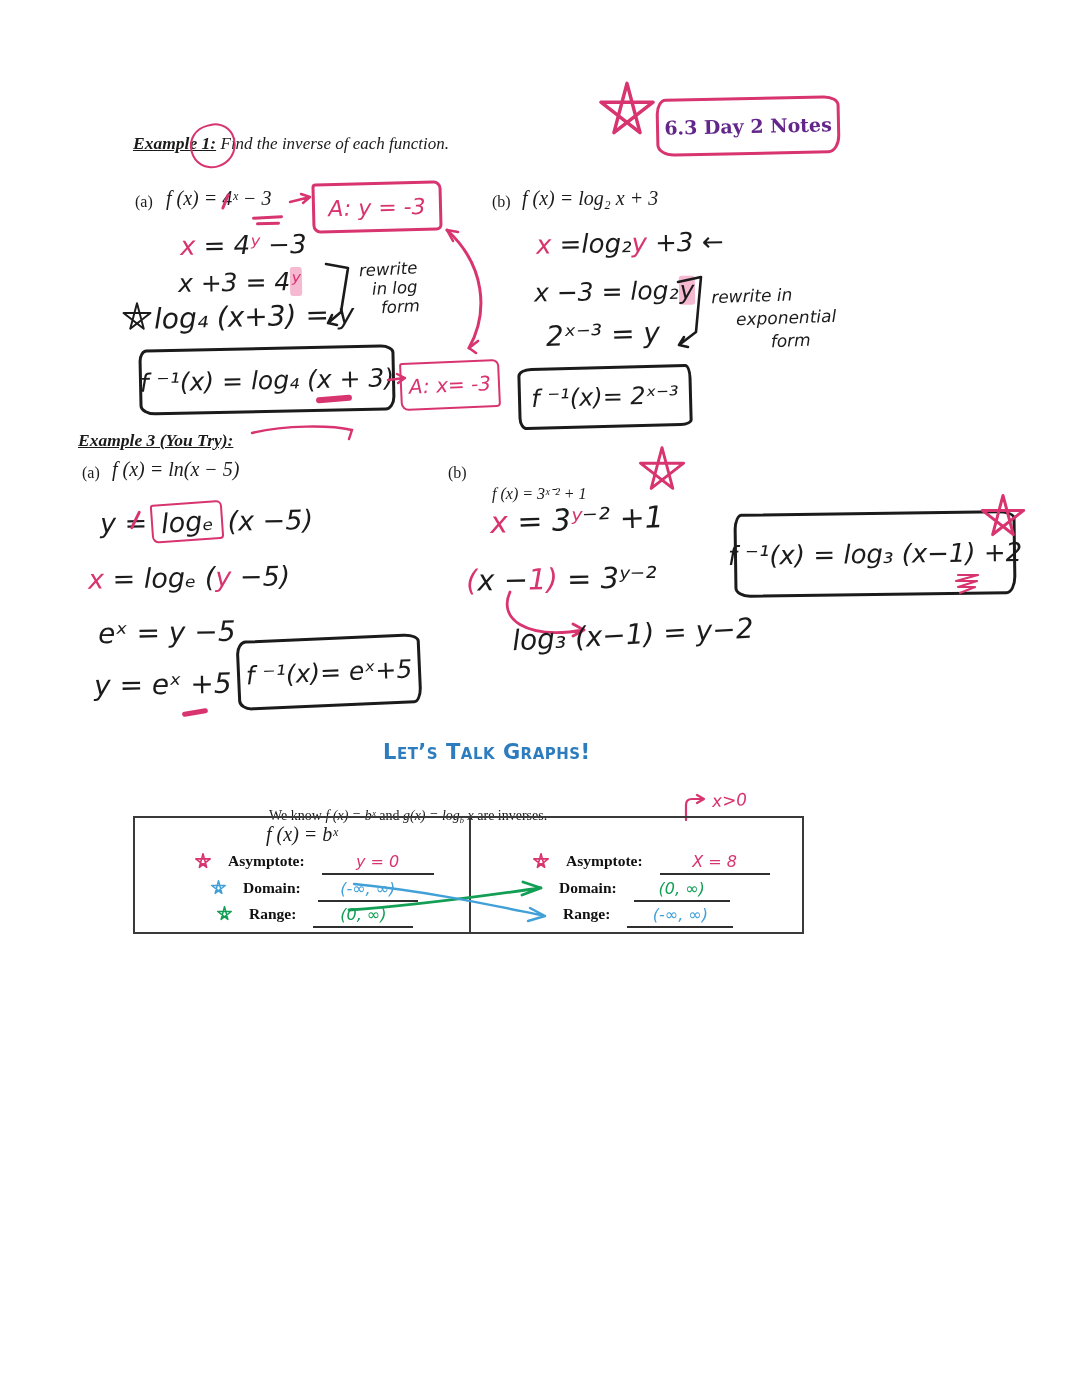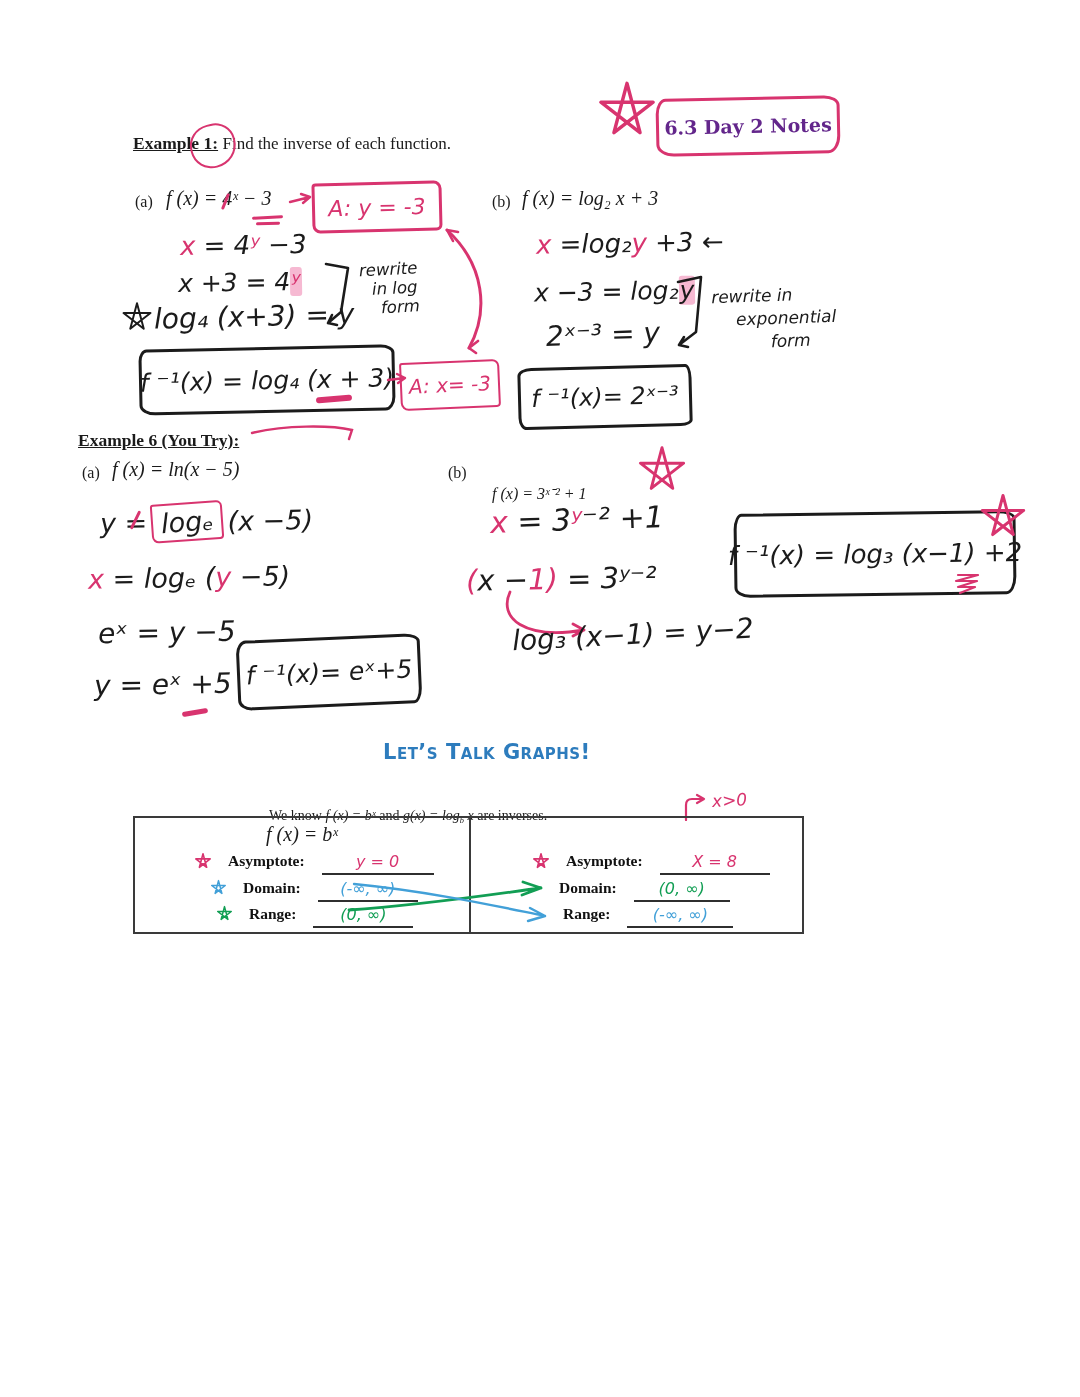--- a/index.html
+++ b/index.html
@@ -21,21 +21,21 @@
   .hwp{color:var(--pink);}
   .f-ink{color:var(--ink);}
   .f-pink{color:var(--pink);}
   .f-hl{color:var(--ink);background:var(--hl);border-radius:3px;padding:0 1px;}
   .f-pinkhl{color:var(--pink);background:var(--hl);border-radius:3px;padding:0 1px;}
   .f-ser{font-family:"Liberation Serif",serif;font-style:normal;}
   .f-mth{font-family:"Liberation Serif",serif;font-style:italic;}
   .f-msub{font-family:"Liberation Serif",serif;font-style:italic;font-size:0.6em;vertical-align:-0.3em;}
   .pinkbox{border:3px solid var(--pink);}
   .inkbox{border:3px solid var(--ink);}
-  .heading{font-weight:bold;font-size:17.5px;}
+  .heading{font-weight:bold;font-size:17.5px;font-style:italic;}
   .underlined{text-decoration:underline;}
   .blank{display:inline-block;border-bottom:2px solid #2f2f2f;text-align:center;height:21px;vertical-align:bottom;}
   .trow{position:absolute;display:flex;align-items:flex-start;gap:17px;}
   .tlabel{font-weight:bold;font-size:15.5px;color:#111;}
   .tval{font-family:"DejaVu Sans",sans-serif;font-style:italic;font-size:16px;}
   svg{display:block;}
 </style>
 </head>
 <body>
 
@@ -107,21 +107,21 @@
   <div class="abs hw" style="left:712px;top:284px;font-size:17px;transform:rotate(-2deg);line-height:23px;">
     <div>rewrite in</div>
     <div style="margin-left:24px;">exponential</div>
     <div style="margin-left:58px;">form</div>
   </div>
   <div class="abs hw" style="left:546px;top:318px;font-size:28px;transform:rotate(-2deg);">2ˣ⁻³ = y</div>
   <div class="abs inkbox" style="left:518px;top:366px;width:168px;height:56px;border-radius:14px 6px 12px 8px / 8px 14px 6px 12px;transform:rotate(-1.5deg);display:flex;align-items:center;justify-content:center;">
     <span class="hw" style="font-size:24px;">f ⁻¹(x)= 2ˣ⁻³</span>
   </div>
 
-  <div class="abs heading underlined" style="left:78px;top:430px;">Example 6 (You Try):</div>
+  <div class="abs heading underlined" style="left:78px;top:430px;">Example 3 (You Try):</div>
   <svg class="abs" style="left:250px;top:421px;color:var(--pink);" width="112" height="20" viewBox="0 0 112 20">
     <path d="M2,12 C35,4 80,4 102,9 L99,18" fill="none" stroke="currentColor" stroke-width="2.4" stroke-linecap="round"></path>
   </svg>
 
   <div class="abs ser" style="left:82px;top:464px;font-size:16px;">(a)</div>
   <div class="abs mth" style="left:112px;top:458px;font-size:20px;">f (x) = ln(x − 5)</div>
 
   <div class="abs hw" style="left:100px;top:502px;font-size:27px;transform:rotate(-1deg);display:flex;align-items:center;gap:4px;">
     <span>y =</span>
     <span class="pinkbox" style="border-width:2.5px;padding:2px 8px;transform:rotate(-3deg);border-radius:3px 6px 4px 7px;">logₑ</span>

